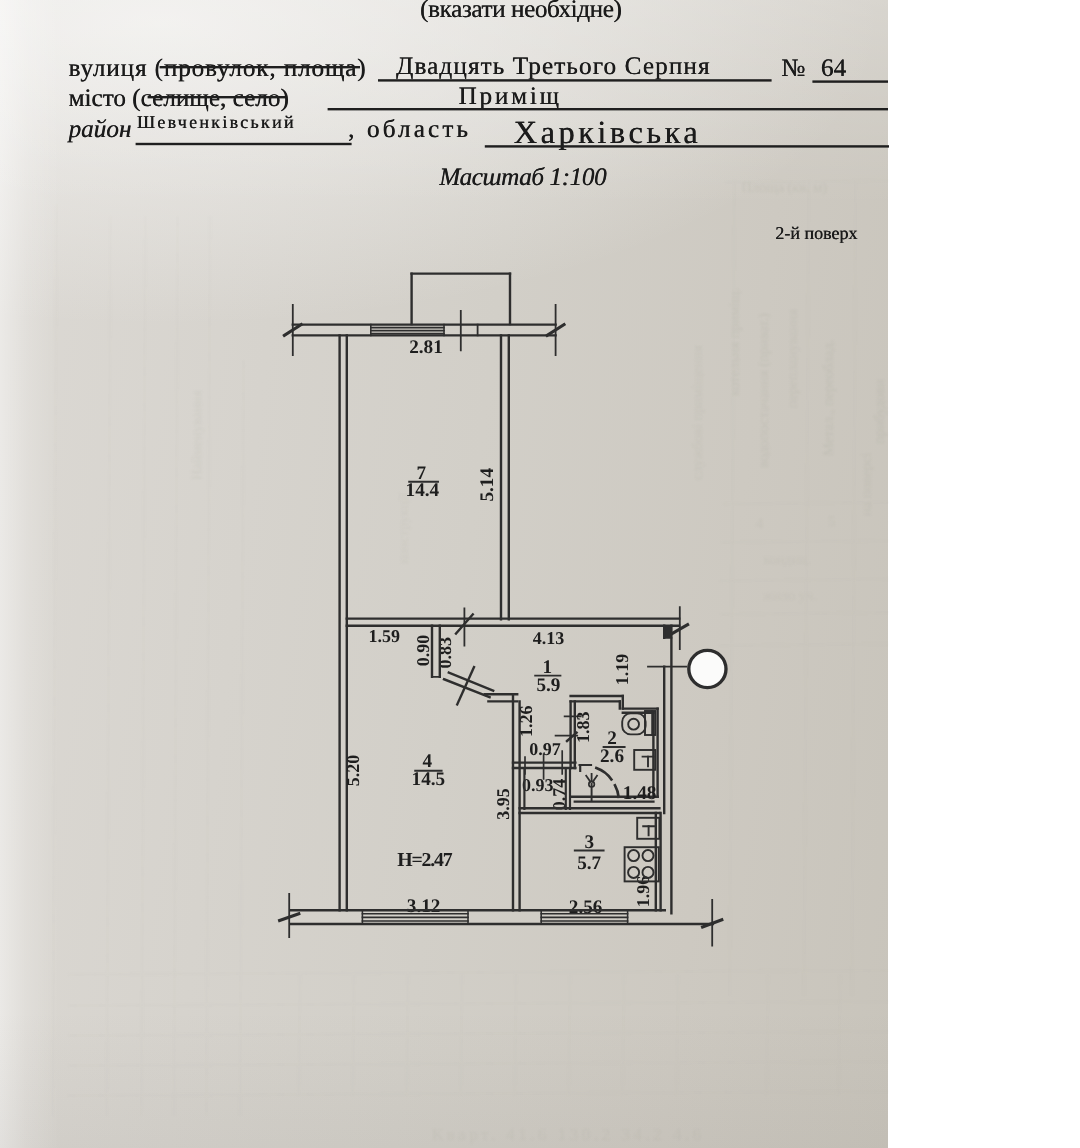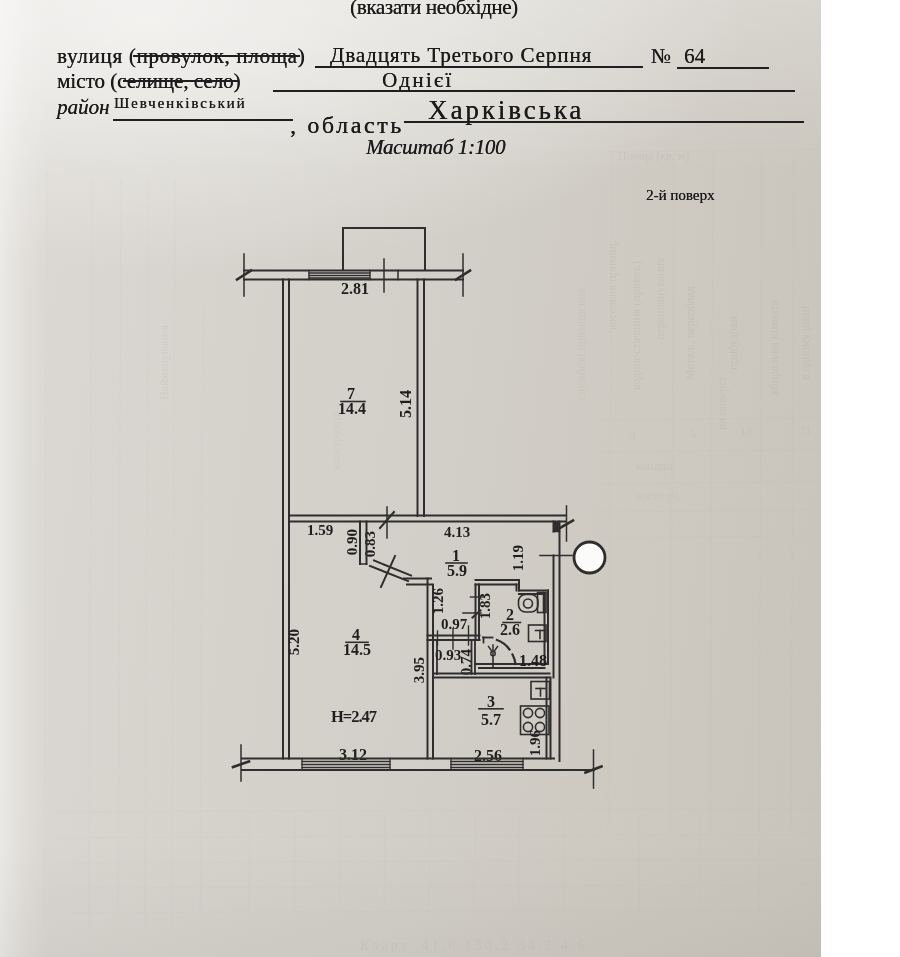--- a/index.html
+++ b/index.html
@@ -1,16 +1,16 @@
 <!DOCTYPE html>
 <html><head>
 <meta charset="utf-8">
 <style>
 html,body{margin:0;padding:0;}
-.page{position:relative;width:821px;height:957px;overflow:hidden;
+.page{position:relative;width:740px;height:957px;overflow:hidden;
  font-family:"Liberation Serif",serif;color:#1b1b1b;
  background:
   radial-gradient(1000px 420px at 18% 2%, rgba(243,242,240,.85), rgba(243,242,240,0) 60%),
   linear-gradient(97deg, #dcd9d4 0%, #d6d3cd 30%, #d2cfc8 52%, #cdc9c1 78%, #c8c4bb 100%),
   #d1cec9;}
 .shade{position:absolute;left:0;top:0;width:900px;height:957px;
  background:linear-gradient(180deg, rgba(255,255,255,.25) 0%, rgba(255,255,255,0) 18%, rgba(0,0,0,0) 88%, rgba(90,85,80,.06) 100%), linear-gradient(90deg, rgba(255,255,255,.45) 0%, rgba(255,255,255,.18) 2.5%, rgba(255,255,255,0) 5.5%);}
 .t{position:absolute;white-space:nowrap;text-shadow:0.3px 0 0 currentColor;}
 .ln{position:absolute;background:#1f1f1f;}
 </style>
@@ -91,26 +91,26 @@
 <div class="t" style="left:57px;top:44px;font-size:21px;letter-spacing:0.72px;">вулиця (провулок, площа)</div>
 <div class="ln" style="left:133px;top:55px;width:167px;height:1.8px;"></div>
 <div class="t" style="left:330px;top:43px;font-size:21px;letter-spacing:0.92px;">Двадцять Третього Серпня</div>
 <div class="ln" style="left:315px;top:66px;width:328px;height:1.8px;"></div>
 <div class="t" style="left:651px;top:44px;font-size:21px;">№</div>
 <div class="t" style="left:684px;top:44px;font-size:21px;">64</div>
 <div class="ln" style="left:677px;top:67px;width:92px;height:1.8px;"></div>
 
 <div class="t" style="left:57px;top:69px;font-size:21px;">місто (селище, село)</div>
 <div class="ln" style="left:123px;top:80px;width:115px;height:1.8px;"></div>
-<div class="t" style="left:382px;top:68px;font-size:21px;letter-spacing:2.3px;">Однієї</div>
+<div class="t" style="left:382px;top:68px;font-size:21px;letter-spacing:2.3px;">Приміщ</div>
 <div class="ln" style="left:273px;top:90px;width:522px;height:1.8px;"></div>
 
 <div class="t" style="left:57px;top:95px;font-size:21px;font-style:italic;">район</div>
 <div class="t" style="left:114px;top:95px;font-size:15px;letter-spacing:1.9px;">Шевченківський</div>
-<div class="t" style="left:290px;top:112px;font-size:24px;letter-spacing:2.6px;">, область</div>
+<div class="t" style="left:290px;top:95px;font-size:21px;letter-spacing:2.6px;">, область</div>
 <div class="t" style="left:428px;top:95px;font-size:27px;letter-spacing:2.9px;">Харківська</div>
 <div class="ln" style="left:113px;top:119px;width:180px;height:1.8px;"></div>
 <div class="ln" style="left:404px;top:121px;width:400px;height:1.8px;"></div>
 
 <div class="t" style="left:366px;top:135px;font-size:21px;letter-spacing:-0.35px;font-style:italic;">Масштаб 1:100</div>
 
 <div class="t" style="left:623px;top:187px;font-size:15px;margin-left:23px;">2-й поверх</div>
 
 <svg width="900" height="957" style="position:absolute;left:0;top:0;filter:blur(0.3px)" viewBox="0 0 900 957" stroke="#2e2e2e" fill="none" stroke-linecap="square">
 

